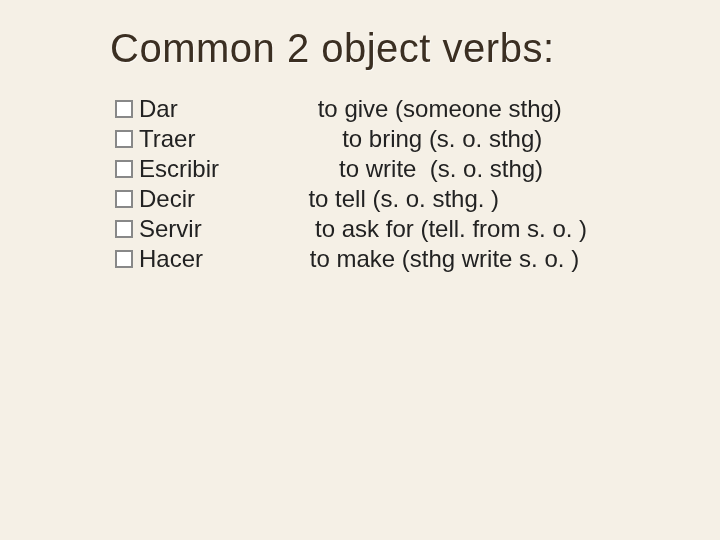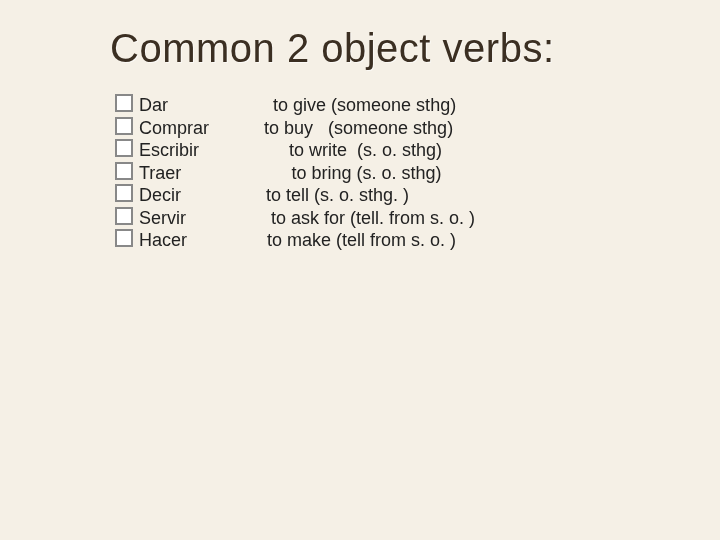--- a/index.html
+++ b/index.html
@@ -24,21 +24,21 @@
     top: 26px;
     font-size: 40px;
     color: #3b2f22;
     text-shadow: 1px 1px 0 rgba(255,255,255,0.6);
     letter-spacing: 0.5px;
   }
   .body {
     position: absolute;
     left: 115px;
     top: 94px;
-    font-size: 18px;
+    font-size: 24px;
     color: #222;
     line-height: 1.25;
   }
   .row {
     white-space: pre;
   }
   .bullet {
     display: inline-block;
     width: 14px;
     height: 14px;
@@ -53,21 +53,20 @@
 </style>
 </head>
 <body>
 
 <div class="slide">
 
   <div class="title">Common 2 object verbs:</div>
 
   <div class="body">
     <div class="row"><span class="bullet"></span><span class="verb">Dar</span><span>                     </span><span>to give (someone sthg)</span></div>
-    <div class="row"><span class="bullet"></span><span class="verb">Comprar</span><span>           </span><span>to buy   (someone sthg)</span></div>
+    <div class="row"><span class="bullet"></span><span class="verb">Traer</span><span>                      </span><span>to bring (s. o. sthg)</span></div>
     <div class="row"><span class="bullet"></span><span class="verb">Escribir</span><span>                  </span><span>to write  (s. o. sthg)</span></div>
-    <div class="row"><span class="bullet"></span><span class="verb">Traer</span><span>                      </span><span>to bring (s. o. sthg)</span></div>
     <div class="row"><span class="bullet"></span><span class="verb">Decir</span><span>                 </span><span>to tell (s. o. sthg. )</span></div>
     <div class="row"><span class="bullet"></span><span class="verb">Servir</span><span>                 </span><span>to ask for (tell. from s. o. )</span></div>
-    <div class="row"><span class="bullet"></span><span class="verb">Hacer</span><span>                </span><span>to make (tell from s. o. )</span></div>
+    <div class="row"><span class="bullet"></span><span class="verb">Hacer</span><span>                </span><span>to make (sthg write s. o. )</span></div>
   </div>
 
 </div>
 
 </body></html>

